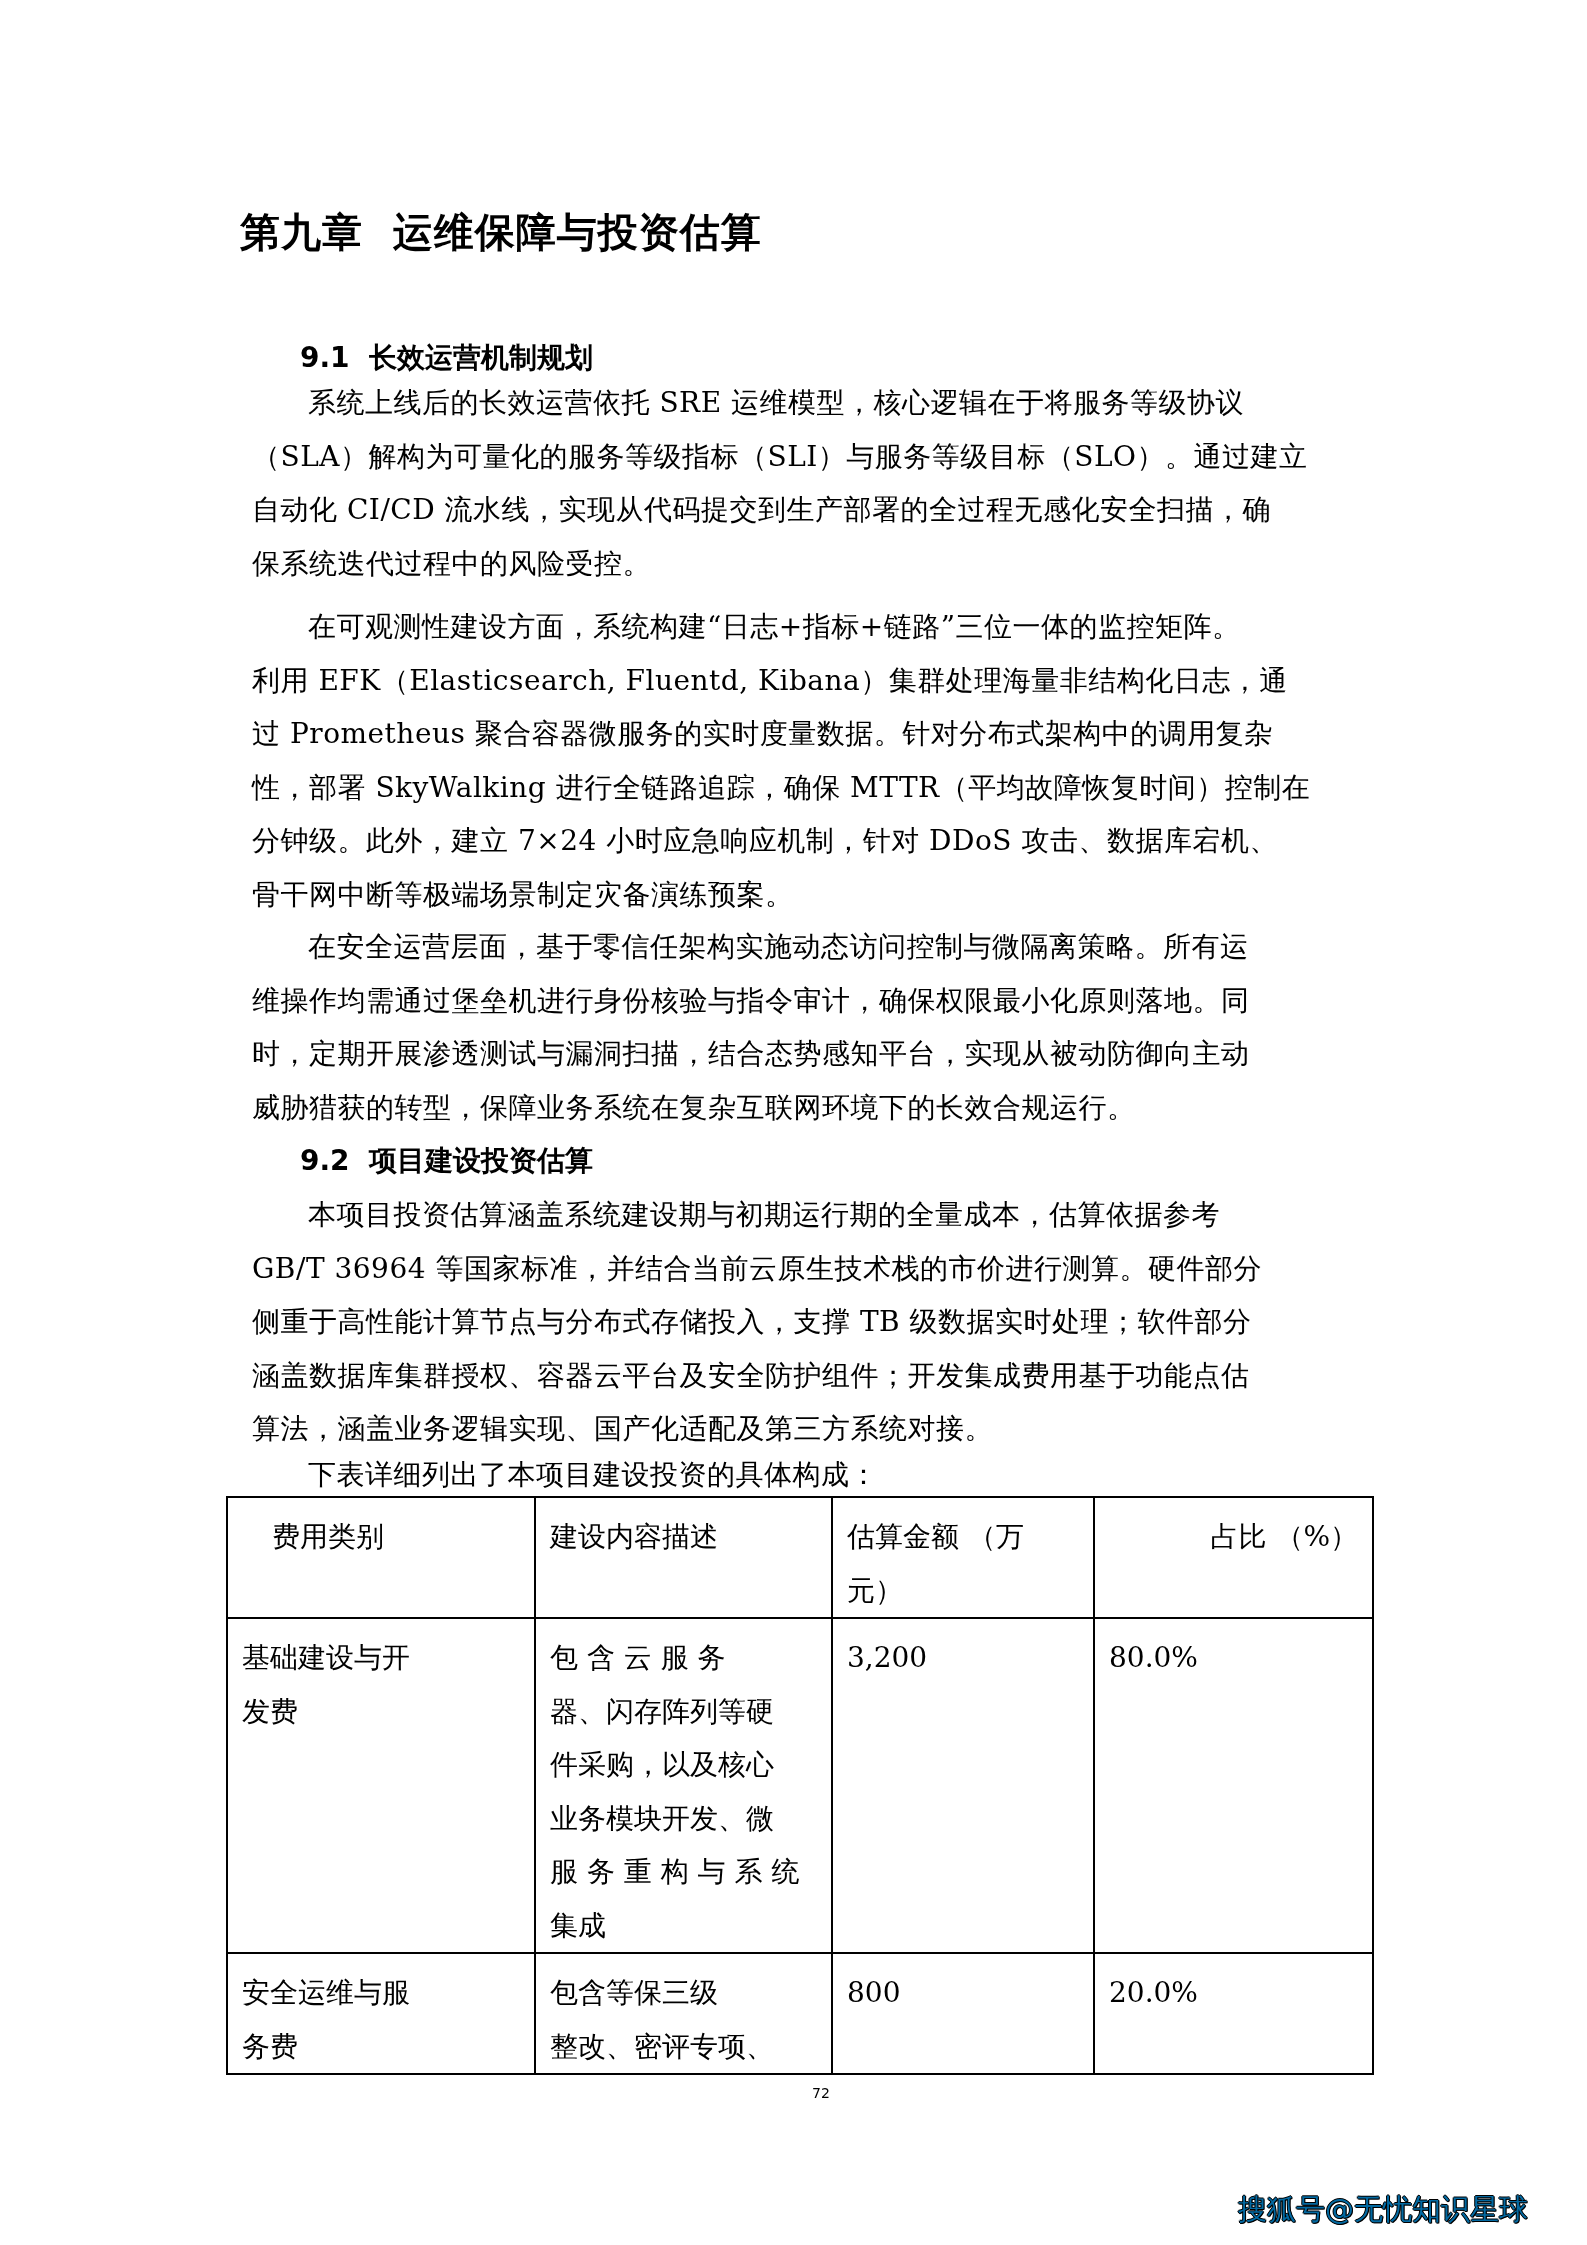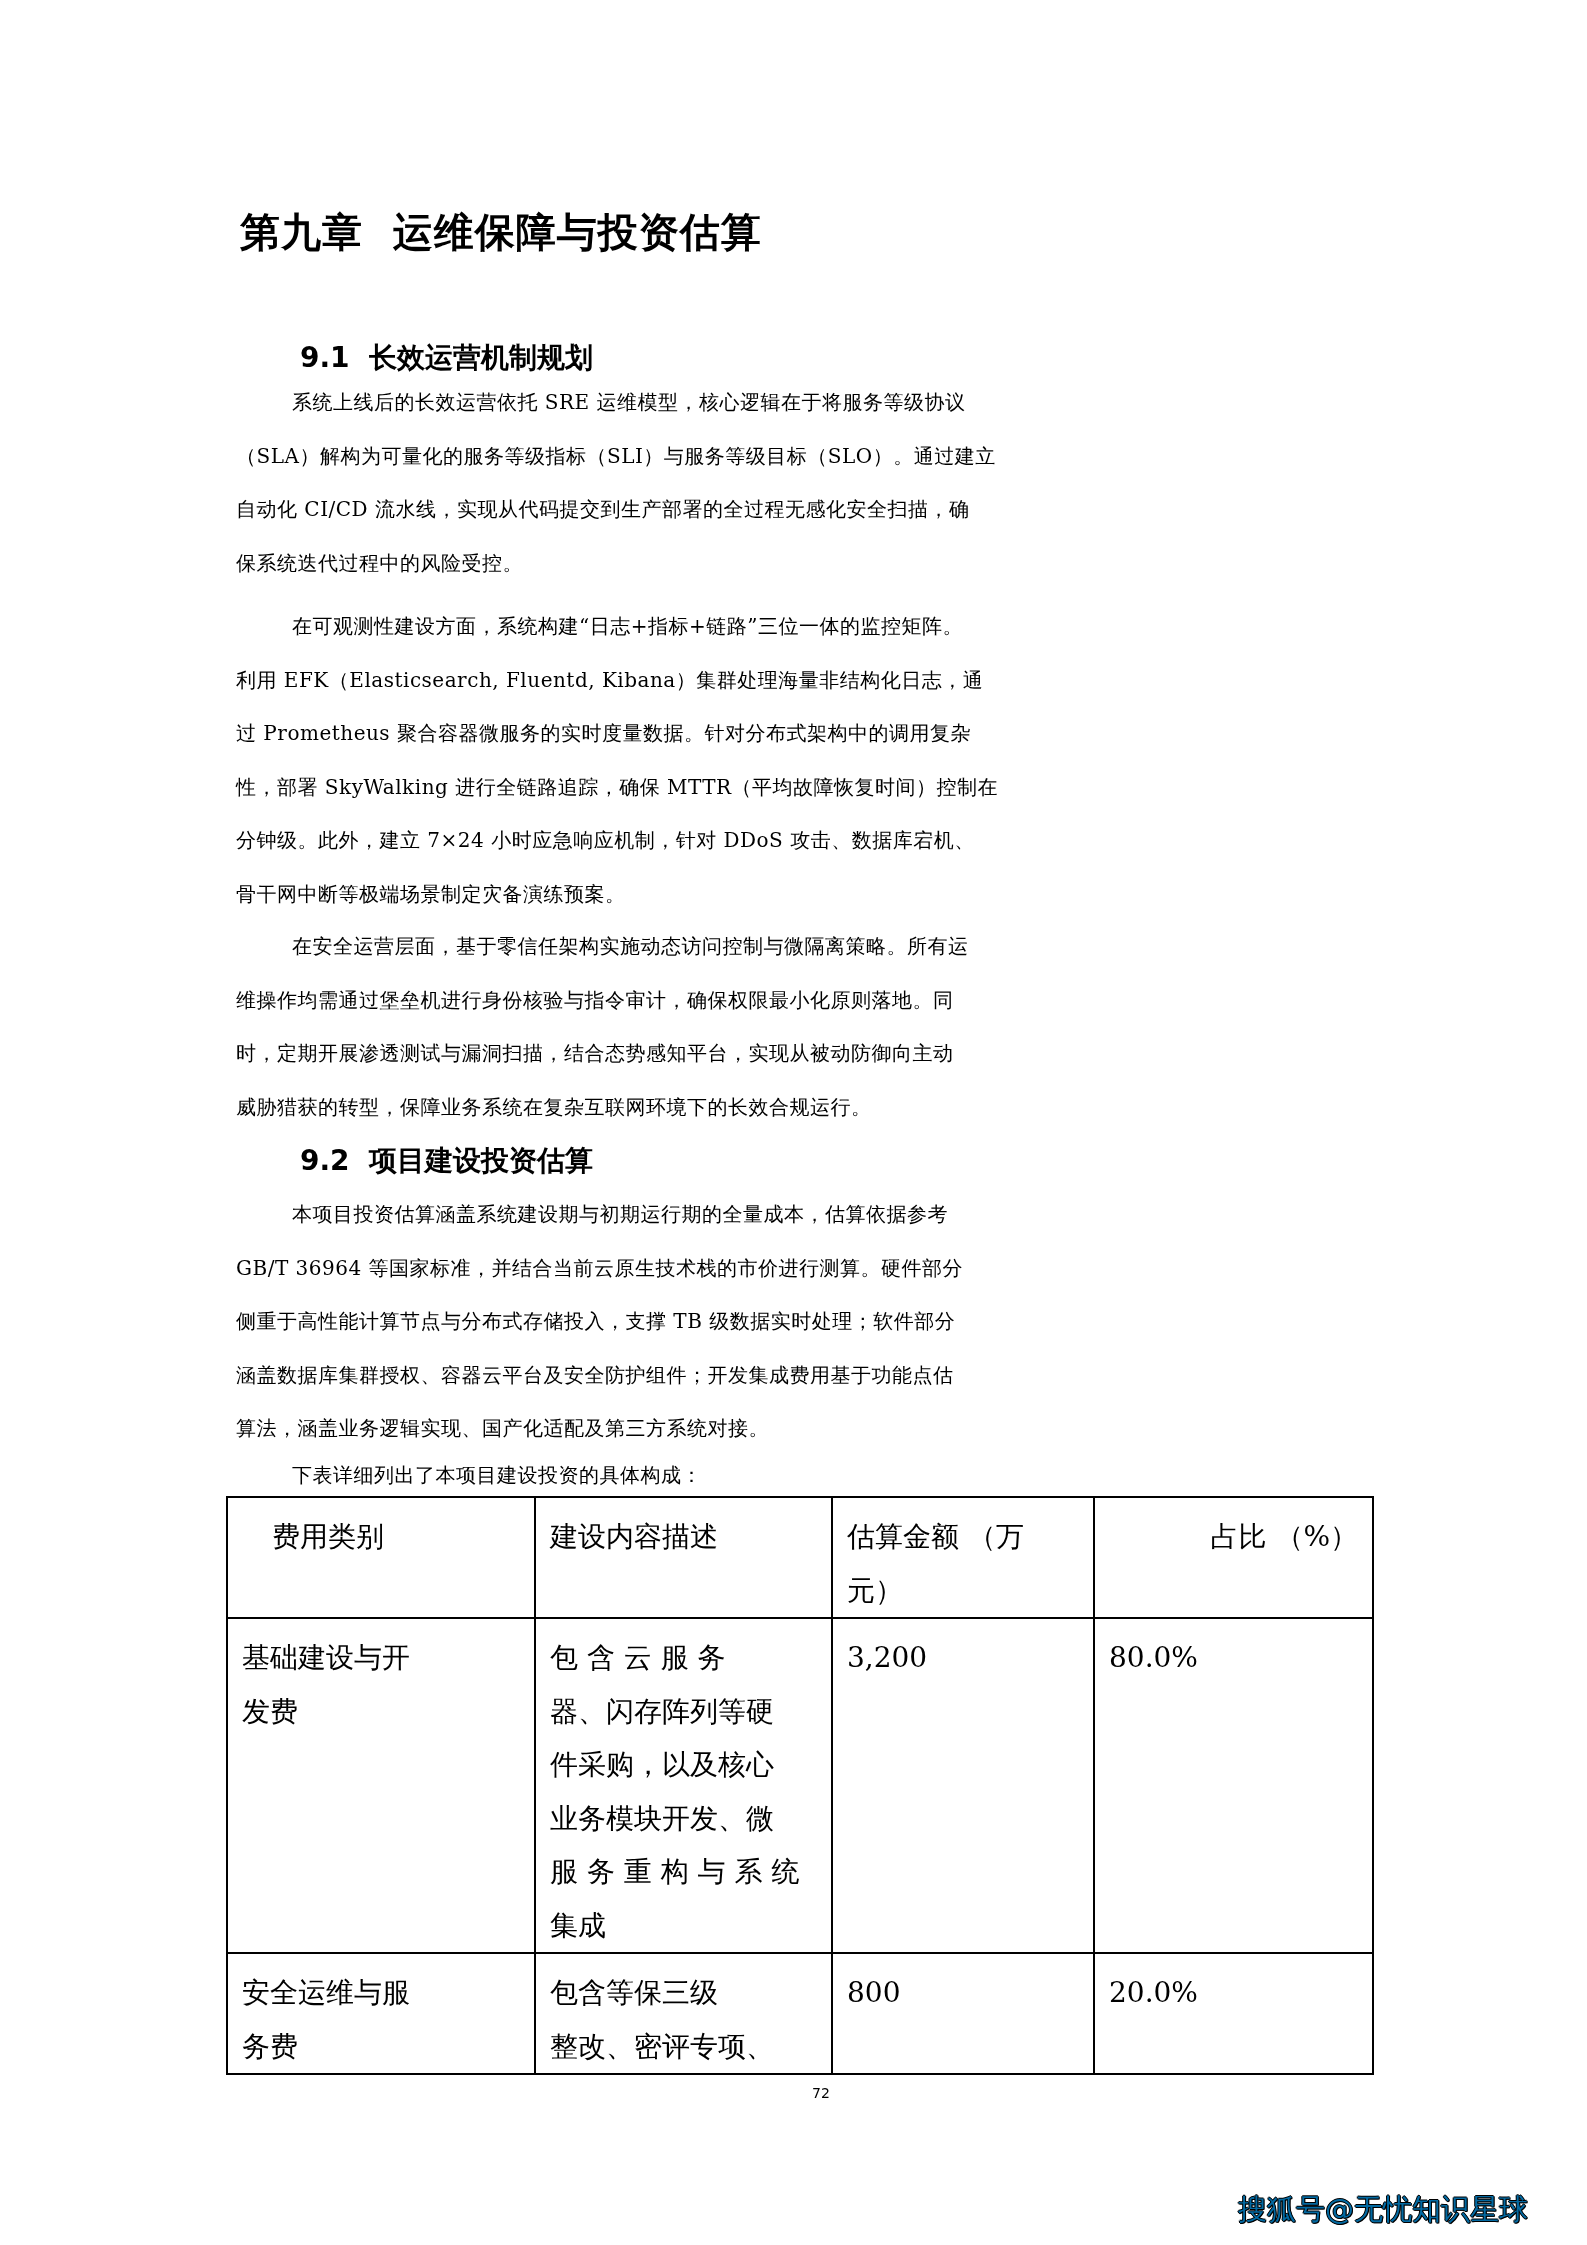--- a/index.html
+++ b/index.html
@@ -3,21 +3,21 @@
 <meta charset="utf-8">
 <style>
   html, body { margin:0; padding:0; background:#ffffff; }
   body { width:1587px; height:2245px; position:relative; overflow:hidden;
          font-family:"DejaVu Serif","Liberation Serif",serif; color:#000; }
   .page { position:absolute; left:0; top:0; width:1587px; height:2245px; background:#fff; }
   .chapter-title { position:absolute; left:240px; top:205px; font-family:"DejaVu Sans","Liberation Sans",sans-serif;
          font-weight:bold; font-size:40px; letter-spacing:1px; white-space:pre; }
   .section-heading { position:absolute; left:300px; font-family:"DejaVu Sans","Liberation Sans",sans-serif;
          font-weight:bold; font-size:28px; white-space:pre; }
-  .para { position:absolute; left:236px; width:1110px; font-size:20px; line-height:53.5px;
+  .para { position:absolute; left:252px; width:1110px; font-size:28px; line-height:53.5px;
          text-indent:56px; text-align:justify; text-align-last:left; letter-spacing:0.5px; }
   .para span.line { display:block; white-space:nowrap; text-indent:0; }
   .para span.line.first { padding-left:56px; }
   table.invest { position:absolute; left:226px; top:1496px; border-collapse:collapse; font-size:28px; }
   table.invest td, table.invest th { border:2px solid #000; vertical-align:top; font-weight:normal;
          padding:12px 14px 0 14px; line-height:53.5px; }
   .c1 { width:248px; } .c2 { width:267px; } .c3 { width:232px; } .c4 { width:249px; }
   tr.head { height:109px; } tr.r1 { height:321px; } tr.r2 { height:109px; }
   .cell-line { display:block; white-space:nowrap; }
   .page-number { position:absolute; left:812px; top:2085px; font-family:"DejaVu Sans","Liberation Sans",sans-serif; font-size:14px; }

